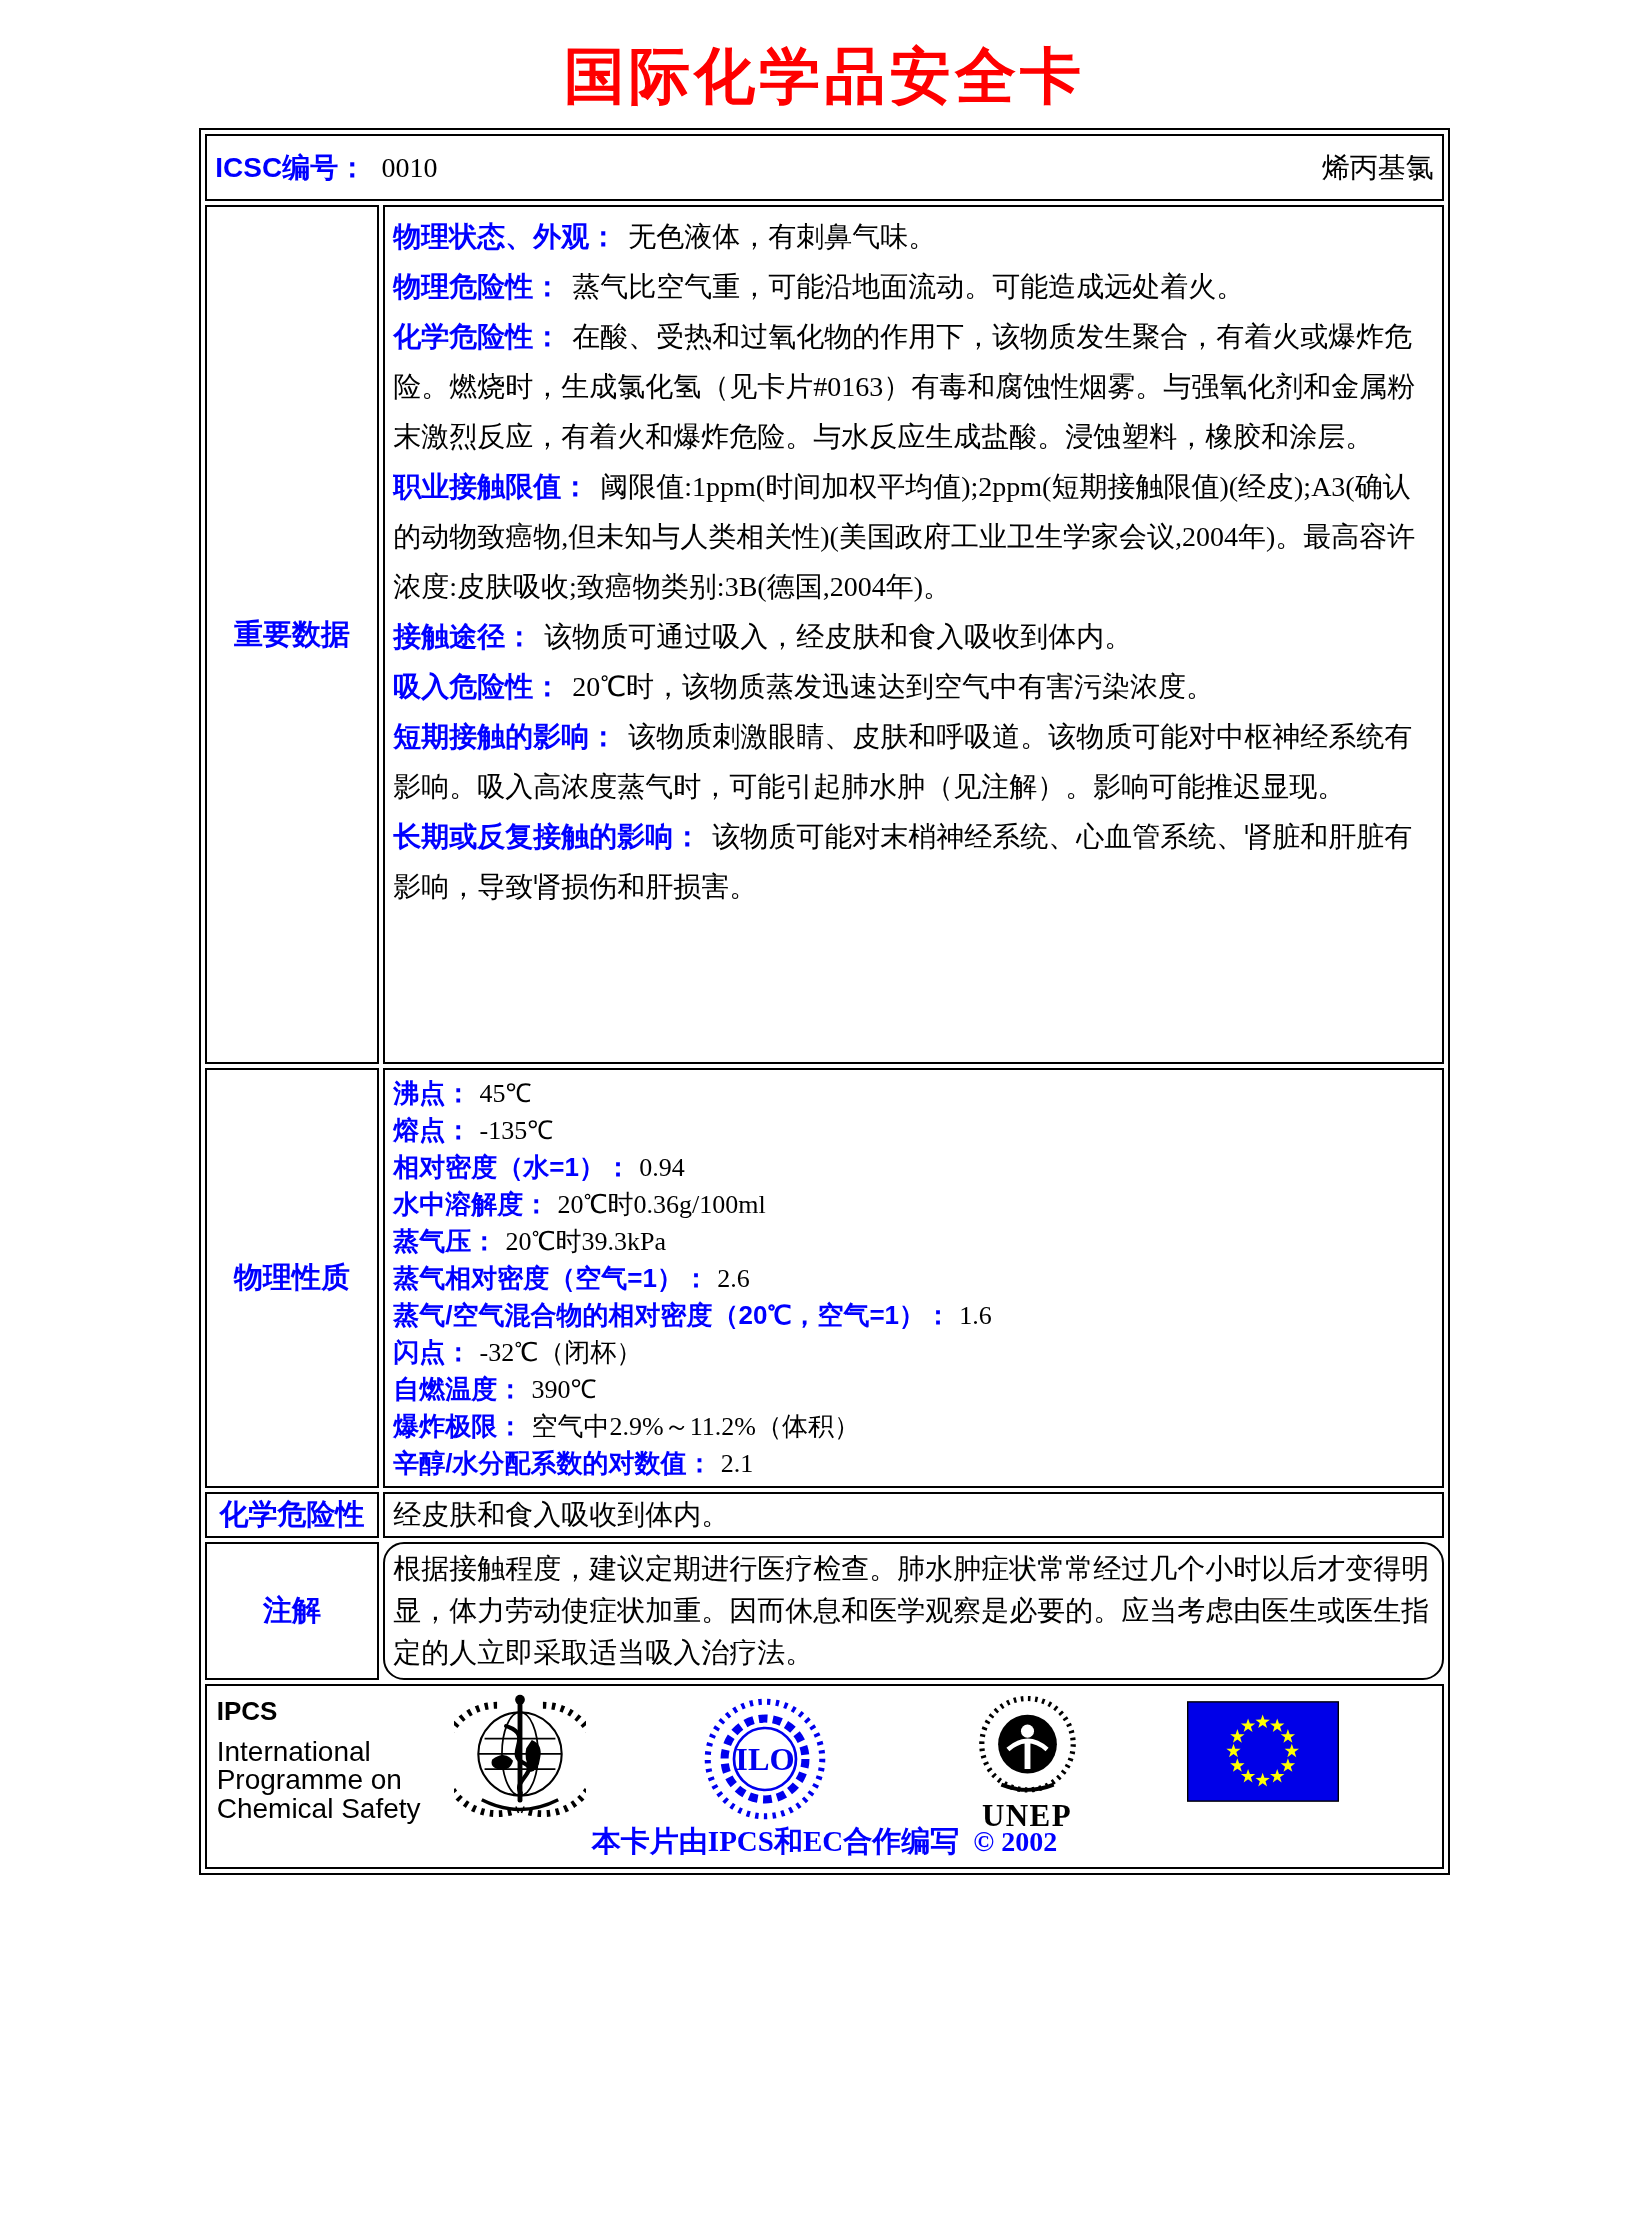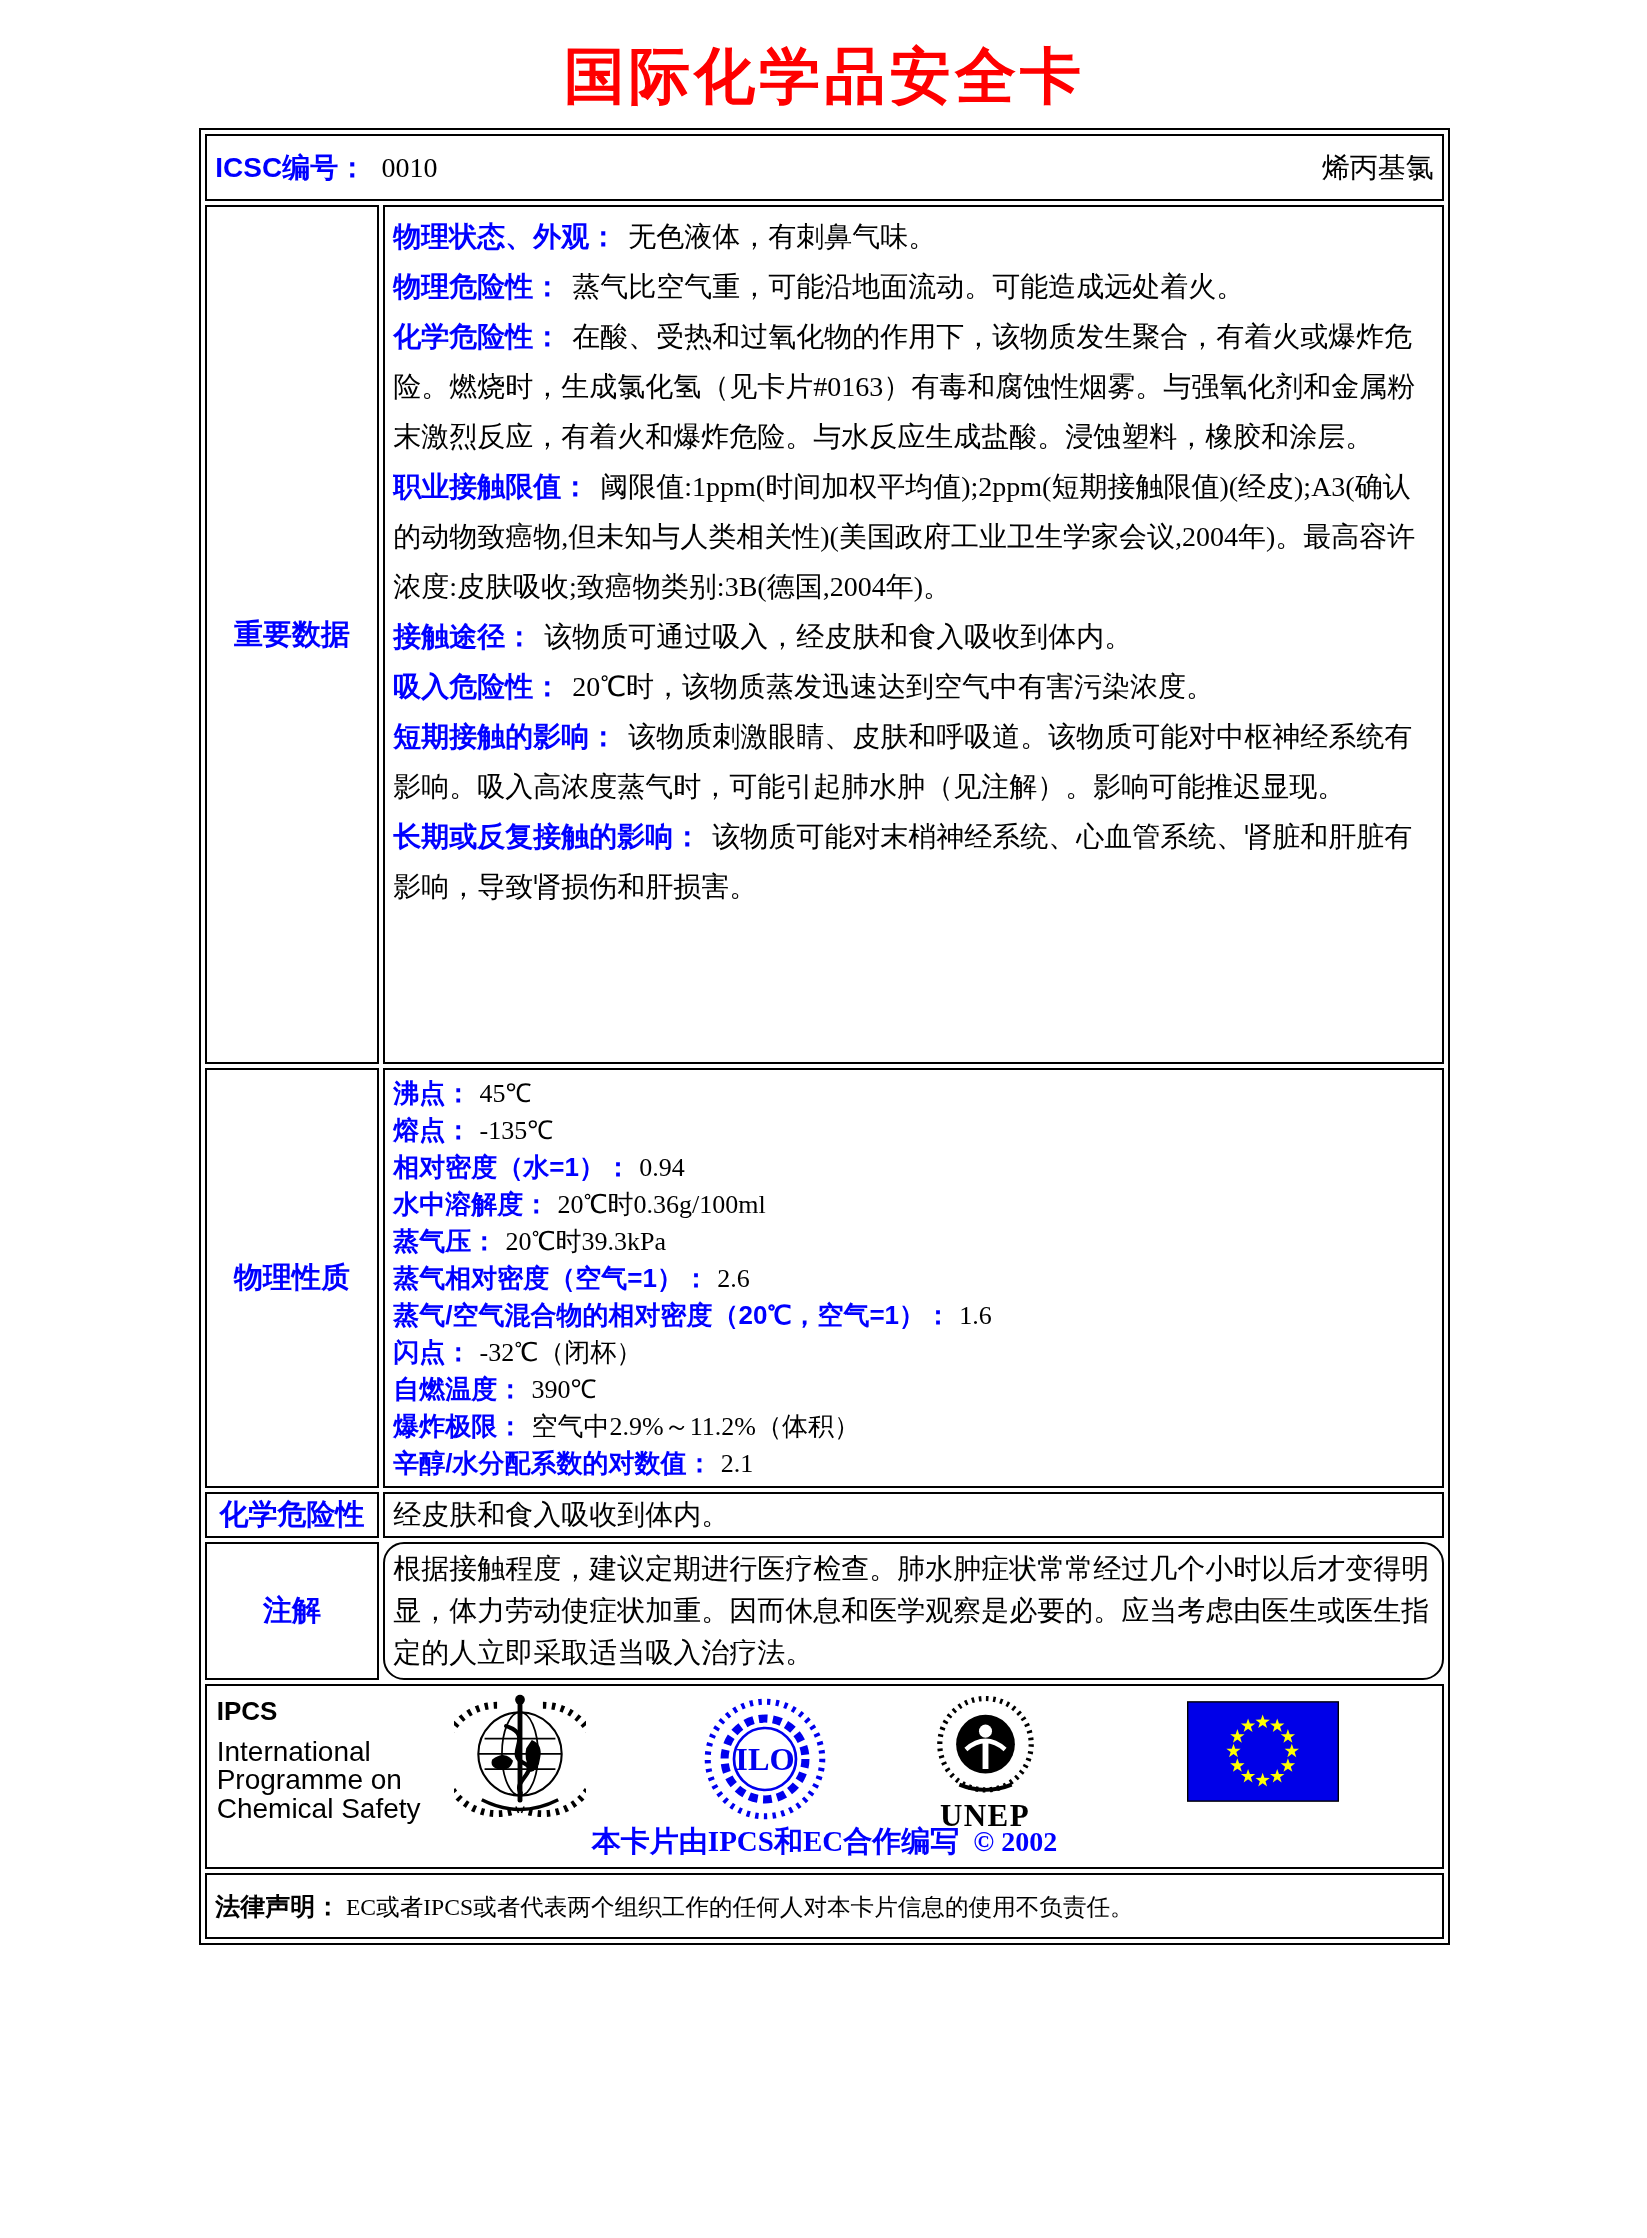--- a/index.html
+++ b/index.html
@@ -25,21 +25,21 @@
   .chem{float:right;}
   .env-text,.add-text{font-size:28px;color:#000;}
   .notes-cell{padding:4.2px 8.3px;vertical-align:top;font-size:28px;line-height:42px;color:#000;border-radius:21px;}
   .add-label{font-size:28px;color:#000;}
   .logos-cell{position:relative;padding:0;}
   .ipcs-block{position:absolute;left:9.7px;top:9.7px;font-family:"Liberation Sans",sans-serif;color:#000;}
   .ipcs-acronym{font-size:26px;font-weight:bold;margin-bottom:11px;}
   .ipcs-line{font-size:28px;line-height:28.5px;}
   .who-box{position:absolute;left:247px;top:4.2px;}
   .ilo-box{position:absolute;left:494px;top:9px;}
-  .unep-box{position:absolute;left:719px;top:4.2px;width:118px;text-align:center;}
+  .unep-box{position:absolute;left:761px;top:4.2px;width:118px;text-align:center;}
   .unep-word{font-family:"Liberation Serif",serif;font-weight:bold;font-size:31px;letter-spacing:1.4px;color:#000;margin-top:-5.6px;}
   .eu-box{position:absolute;left:980px;top:15.3px;}
   .caption-bar{position:absolute;left:0;right:0;bottom:5.6px;text-align:center;color:#0000ff;
     font-family:"Liberation Serif",serif;font-weight:bold;font-size:29px;}
   .copyright{margin-left:14px;font-size:28px;}
   .legal-cell{vertical-align:middle;padding:0 8.3px;font-size:23.6px;color:#000;}
   .legal-label{font-family:"Liberation Sans",sans-serif;font-weight:bold;font-size:25px;margin-right:5.6px;}
 </style>
 </head>
 <body>
@@ -176,20 +176,15 @@
           <use href="#st" x="88" y="35.6"></use>
         </svg>
       </div>
 
       <div class="caption-bar">
         <span>本卡片由IPCS和EC合作编写</span><span class="copyright">© 2002</span>
       </div>
     </td>
   </tr>
 
-  <tr>
-    <td class="h8 legal-cell" colspan="2">
-      <span class="legal-label">法律声明：</span><span>EC或者IPCS或者代表两个组织工作的任何人对本卡片信息的使用不负责任。</span>
-    </td>
-  </tr>
 </tbody>
   </table>
 
 
 </body></html>

